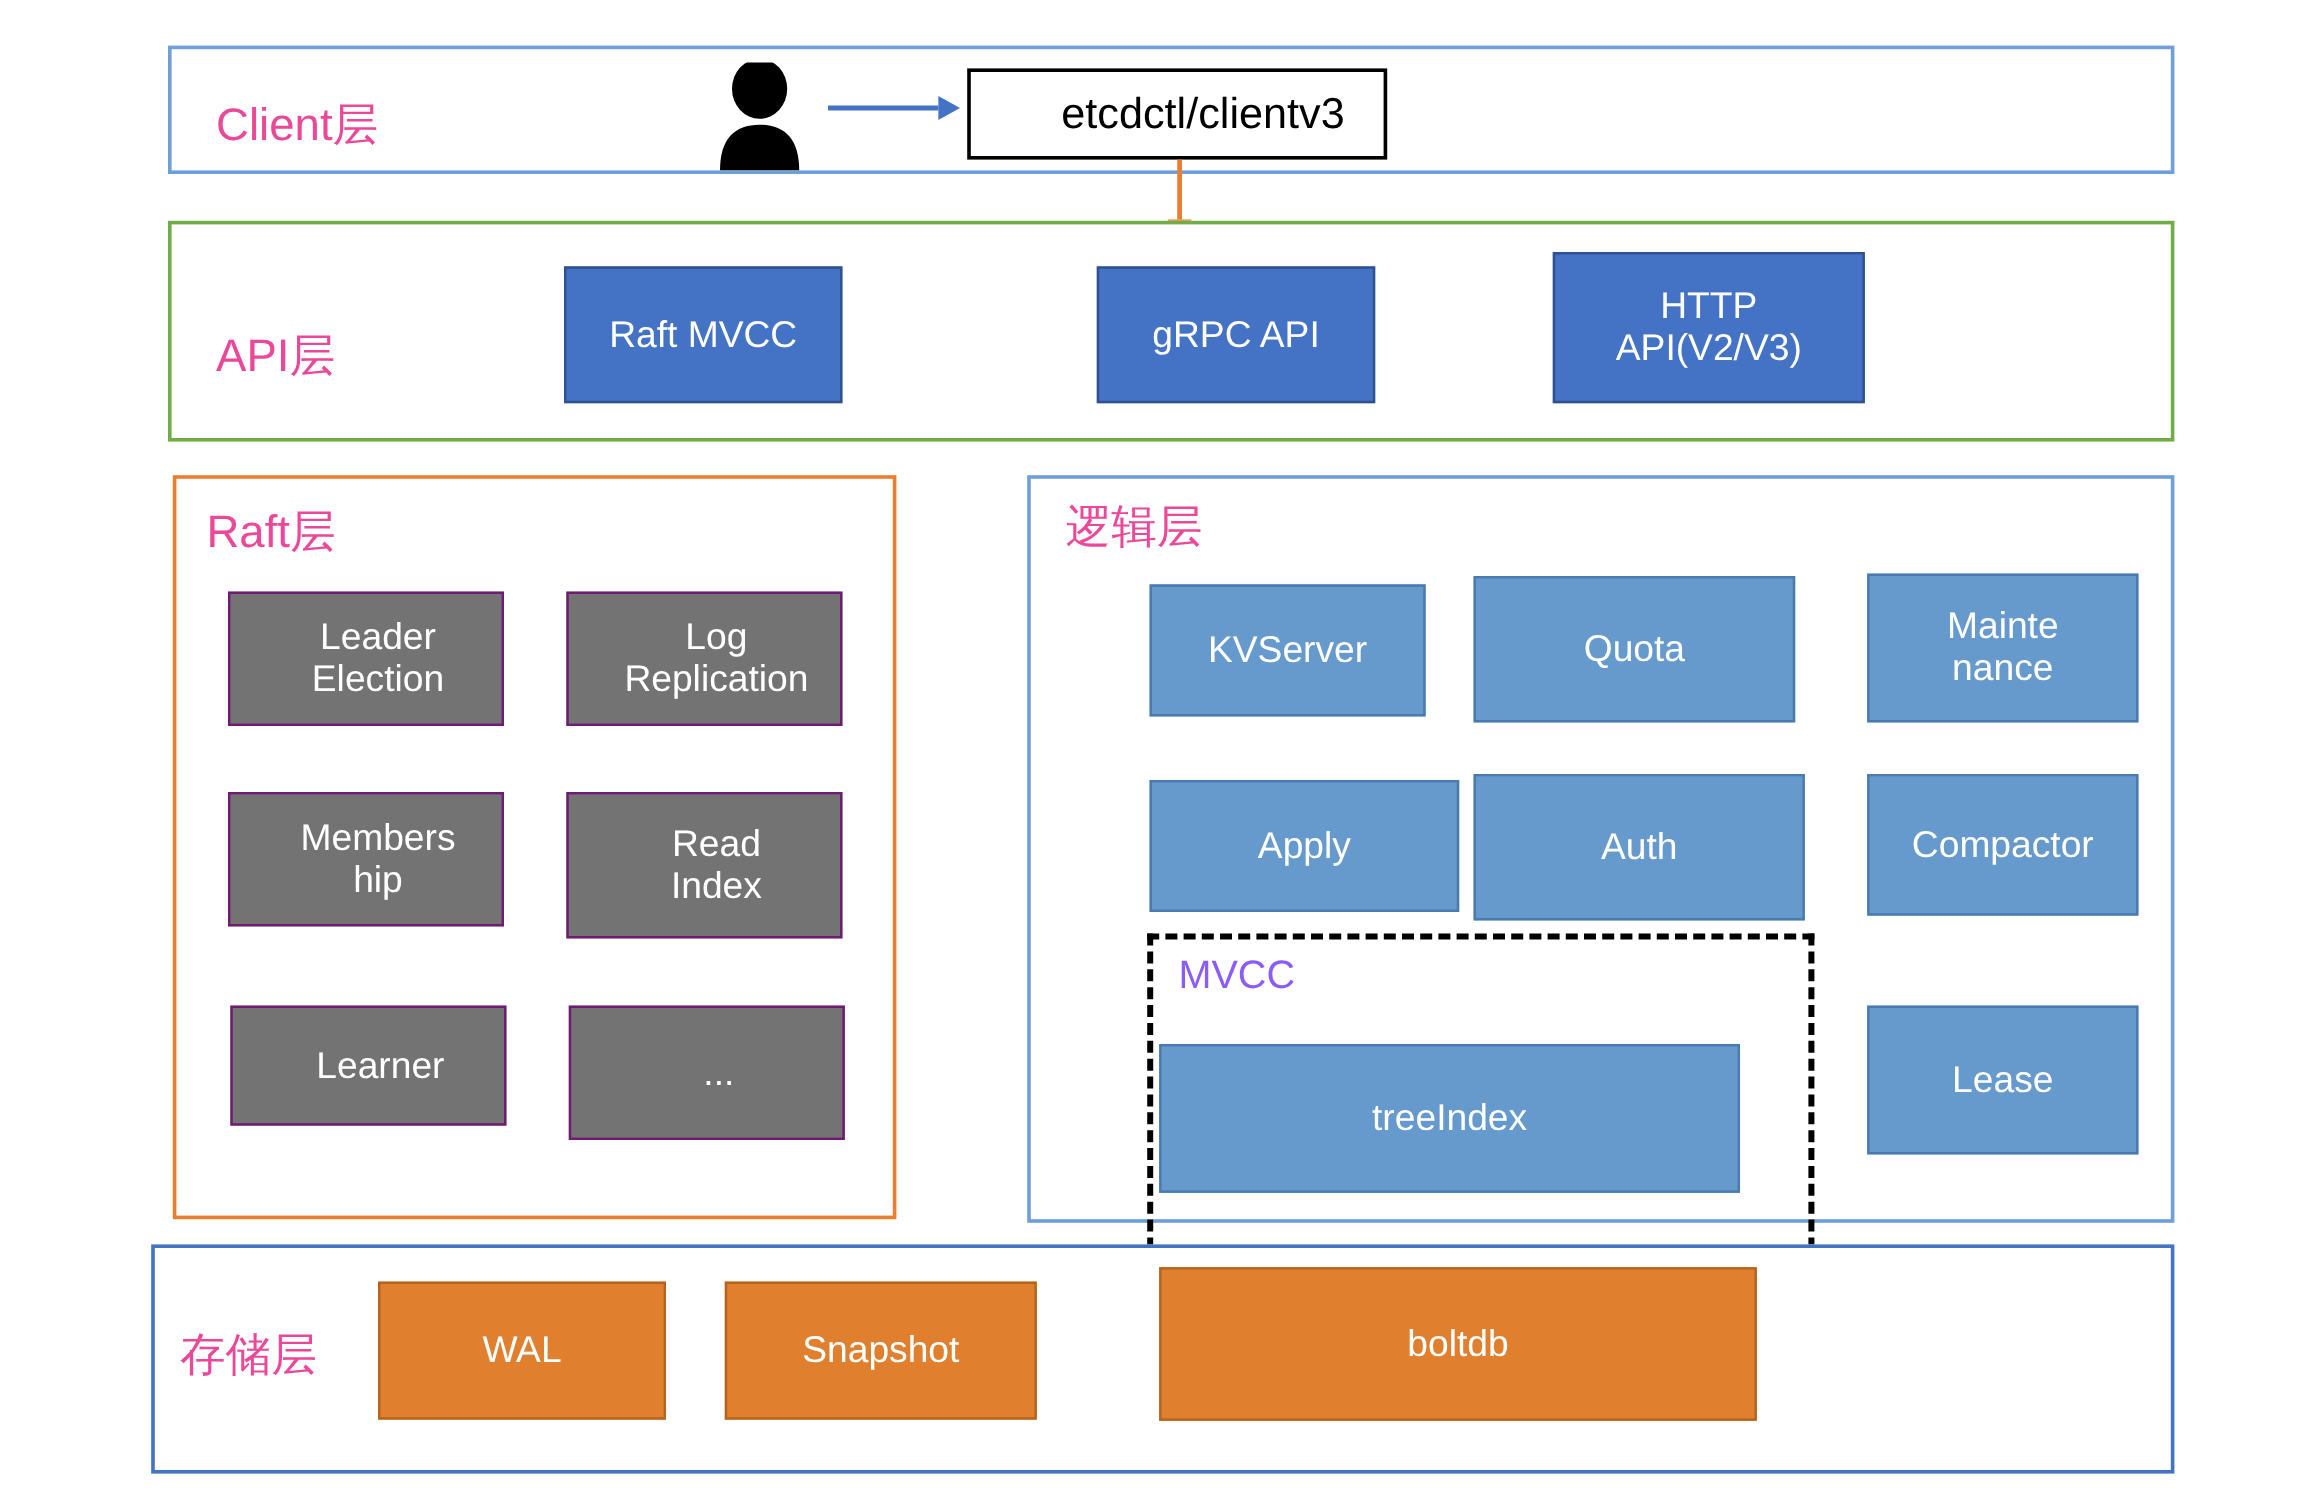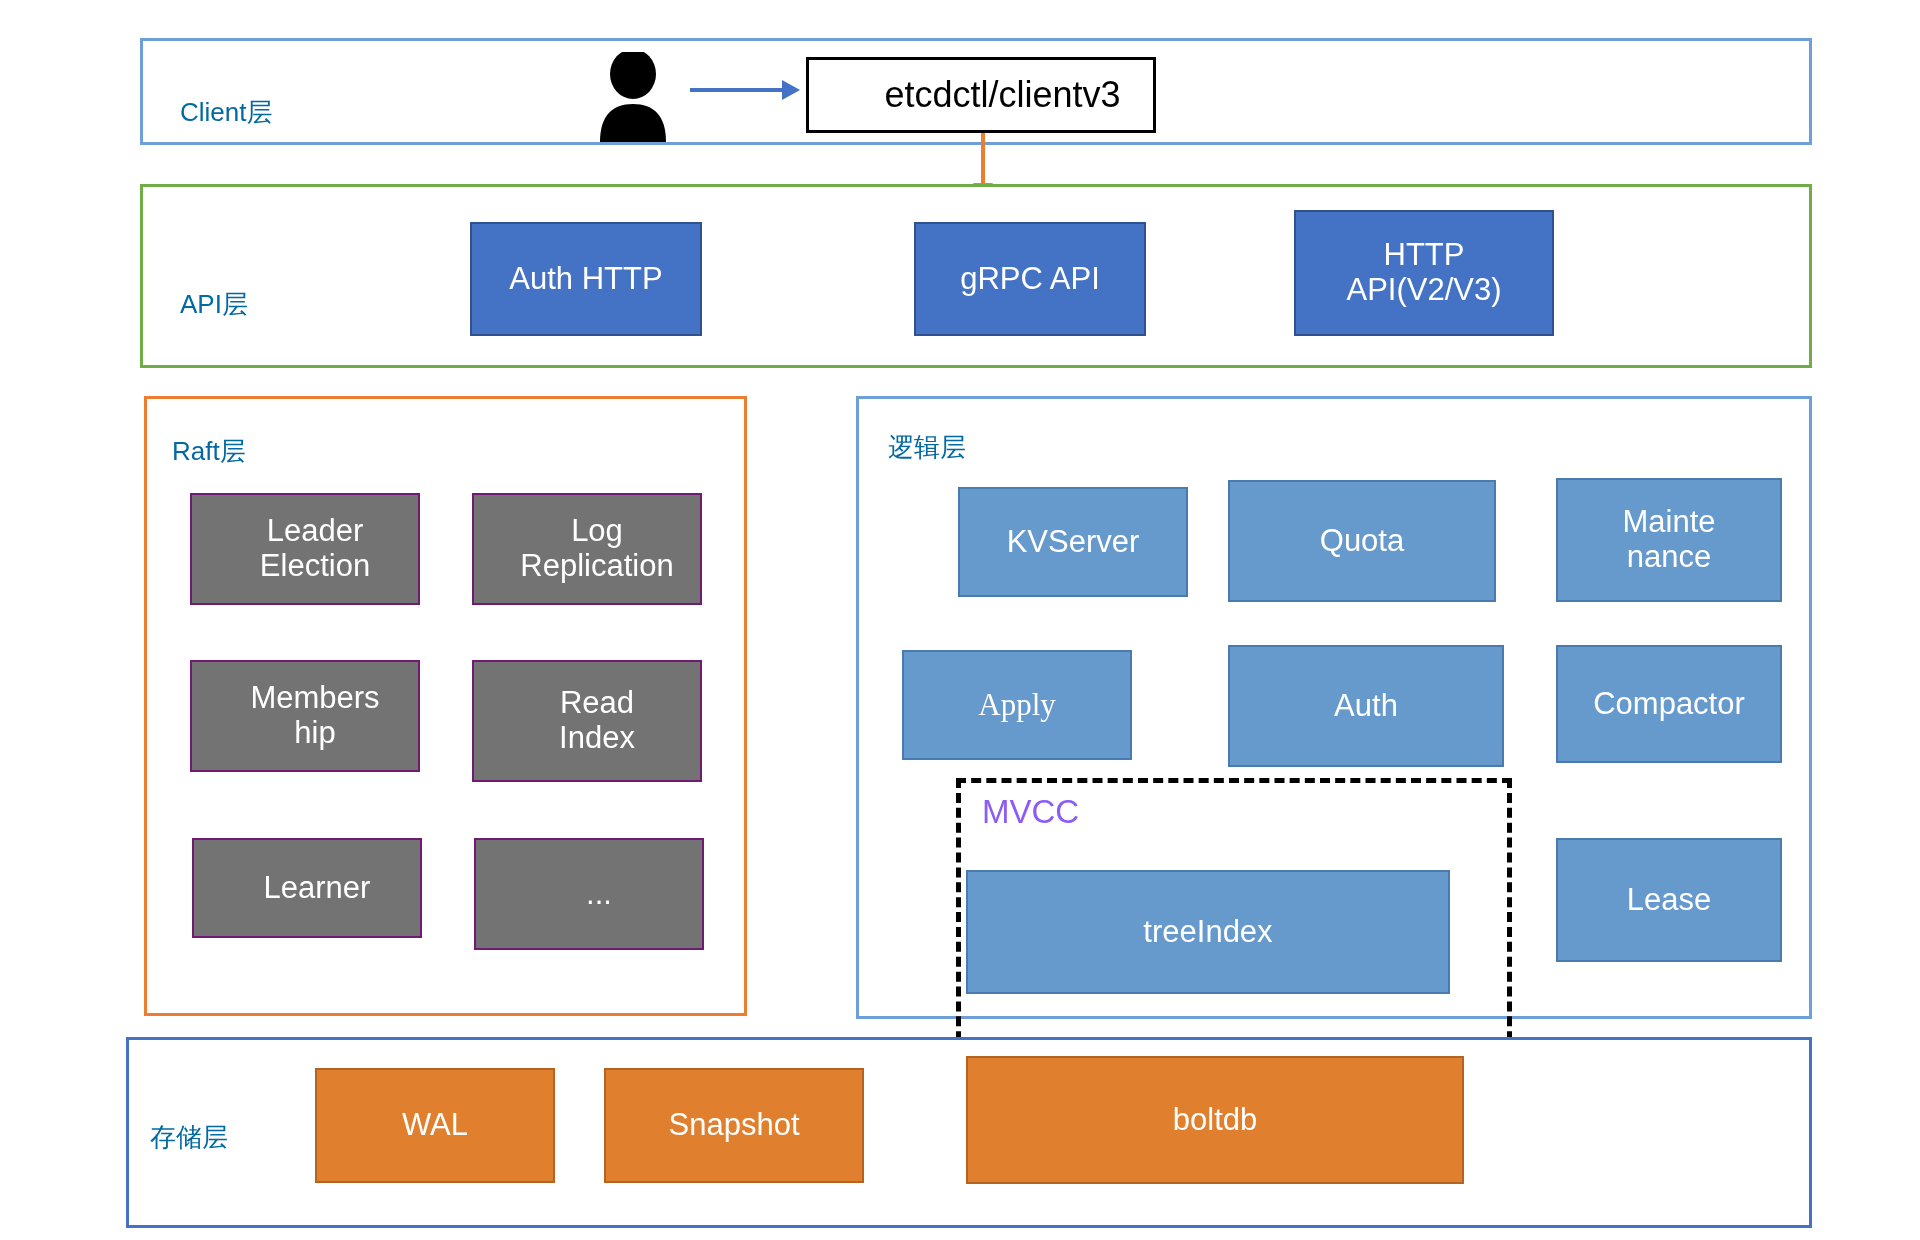--- a/index.html
+++ b/index.html
@@ -25,25 +25,24 @@
     box-sizing: border-box;
   }
   .layer-client  { border: 3px solid #6f9fd8; }
   .layer-api     { border: 3px solid #70ad47; }
   .layer-raft    { border: 3px solid #ed7d31; }
   .layer-logic   { border: 3px solid #6f9fd8; }
   .layer-storage { border: 3px solid #4472c4; }
 
   .layer-title {
     position: absolute;
-    font-size: 26px;
-    color: #0369a1;
+    font-size: 38px;
+    color: #ec4899;
     white-space: nowrap;
     letter-spacing: 0px;
-    margin-top: 16px;
   }
 
   
   .node {
     position: absolute;
     box-sizing: border-box;
     display: flex;
     align-items: center;
     justify-content: center;
     text-align: center;
@@ -127,21 +126,21 @@
 
   <svg class="arrow-svg" style="left:968px; top:133px;" width="30" height="68" viewBox="0 0 30 68">
     <line x1="15" y1="0" x2="15" y2="50" stroke="#ed7d31" stroke-width="4"></line>
     <polygon points="5,50 25,50 15,68" fill="#ed7d31"></polygon>
   </svg>
 
   <div class="layer-box layer-api" style="left:140px; top:184px; width:1672px; height:184px;"></div>
 
   <div class="layer-title" style="left:180px; top:271px;">API层</div>
 
-  <div class="node dark-blue" style="left:470px; top:222px; width:232px; height:114px;">Auth HTTP</div>
+  <div class="node dark-blue" style="left:470px; top:222px; width:232px; height:114px;">Raft MVCC</div>
 
   <div class="node dark-blue" style="left:914px; top:222px; width:232px; height:114px;">gRPC API</div>
 
   <div class="node dark-blue" style="left:1294px; top:210px; width:260px; height:126px;">HTTP
 API(V2/V3)</div>
 
   <div class="layer-box layer-raft" style="left:144px; top:396px; width:603px; height:620px;"></div>
 
   <div class="layer-title" style="left:172px; top:418px;">Raft层</div>
 
@@ -165,21 +164,21 @@
 
   <div class="layer-title" style="left:888px; top:414px;">逻辑层</div>
 
   <div class="node light-blue" style="left:958px; top:487px; width:230px; height:110px;">KVServer</div>
 
   <div class="node light-blue" style="left:1228px; top:480px; width:268px; height:122px;">Quota</div>
 
   <div class="node light-blue" style="left:1556px; top:478px; width:226px; height:124px;">Mainte
 nance</div>
 
-  <div class="node light-blue" style="left:902px; top:650px; width:230px; height:110px;font-family:Liberation Serif, serif;">Apply</div>
+  <div class="node light-blue" style="left:958px; top:650px; width:258px; height:110px;">Apply</div>
 
   <div class="node light-blue" style="left:1228px; top:645px; width:276px; height:122px;">Auth</div>
 
   <div class="node light-blue" style="left:1556px; top:645px; width:226px; height:118px;">Compactor</div>
 
   <div class="node light-blue" style="left:966px; top:838px; width:484px; height:124px;margin-top:32px;">treeIndex</div>
 
   <div class="node light-blue" style="left:1556px; top:838px; width:226px; height:124px;">Lease</div>
 
   <div class="mvcc-region" style="left:956px; top:778px; width:556px; height:442px;"></div>

